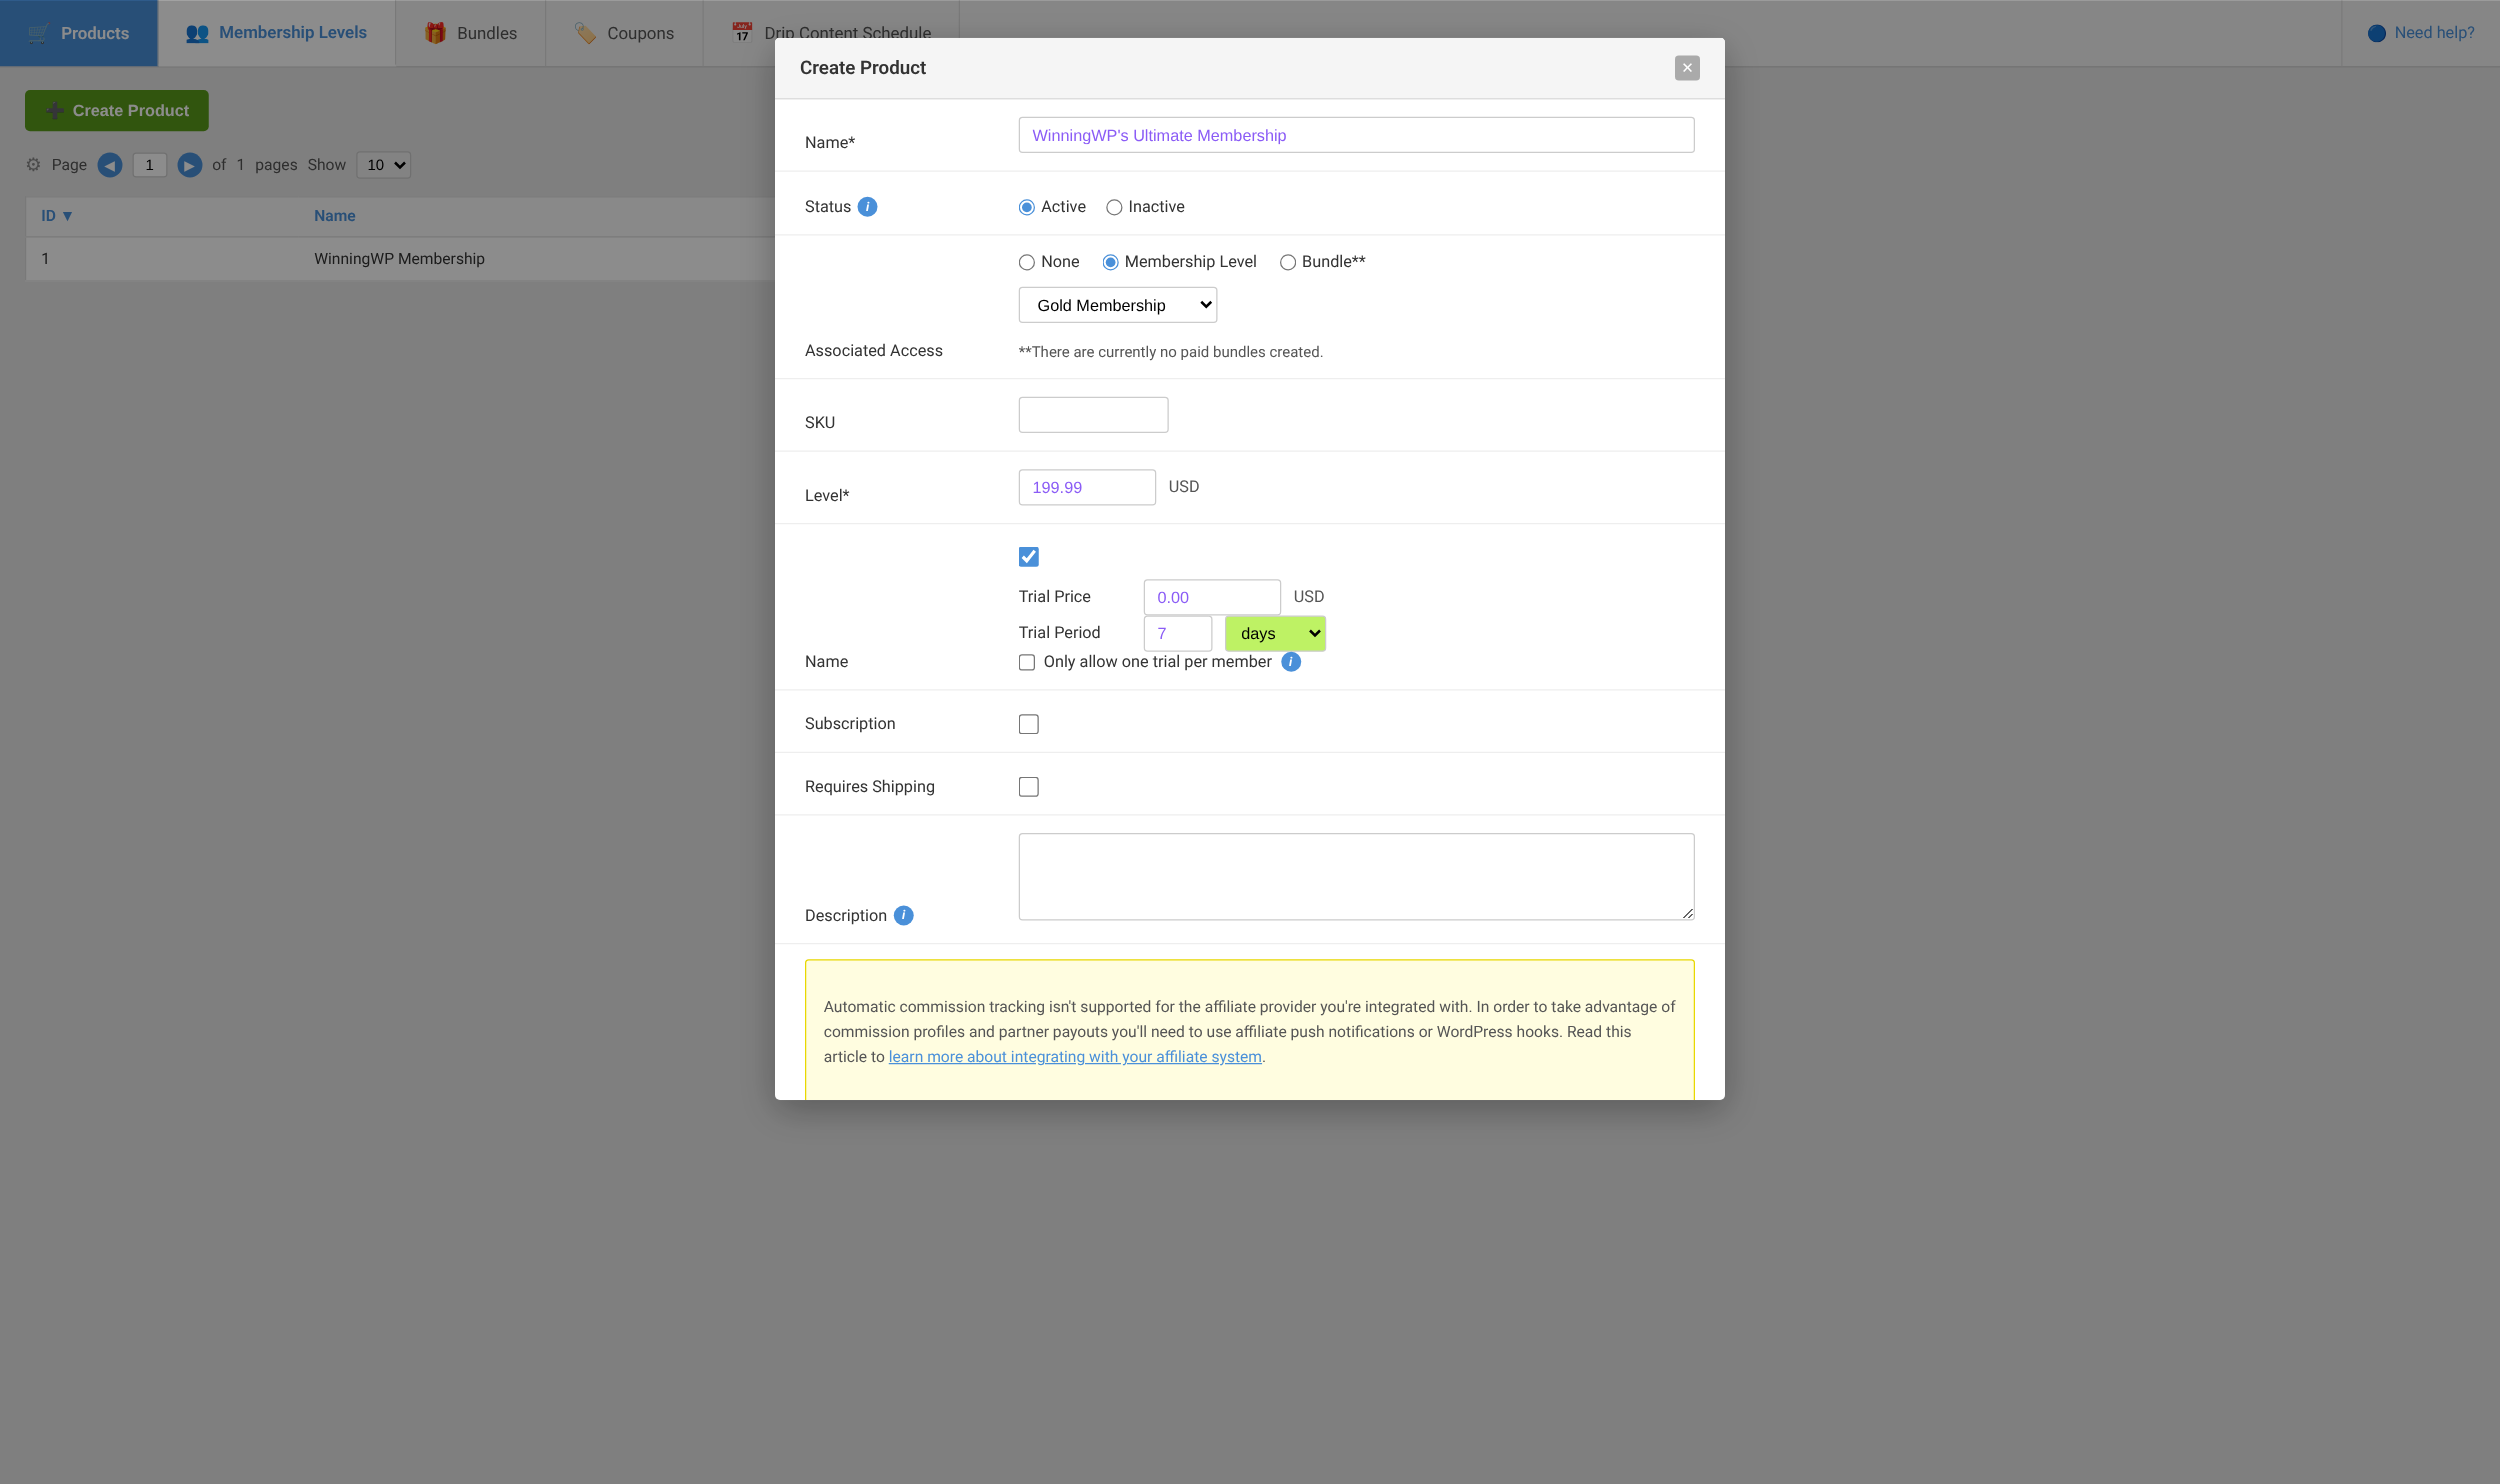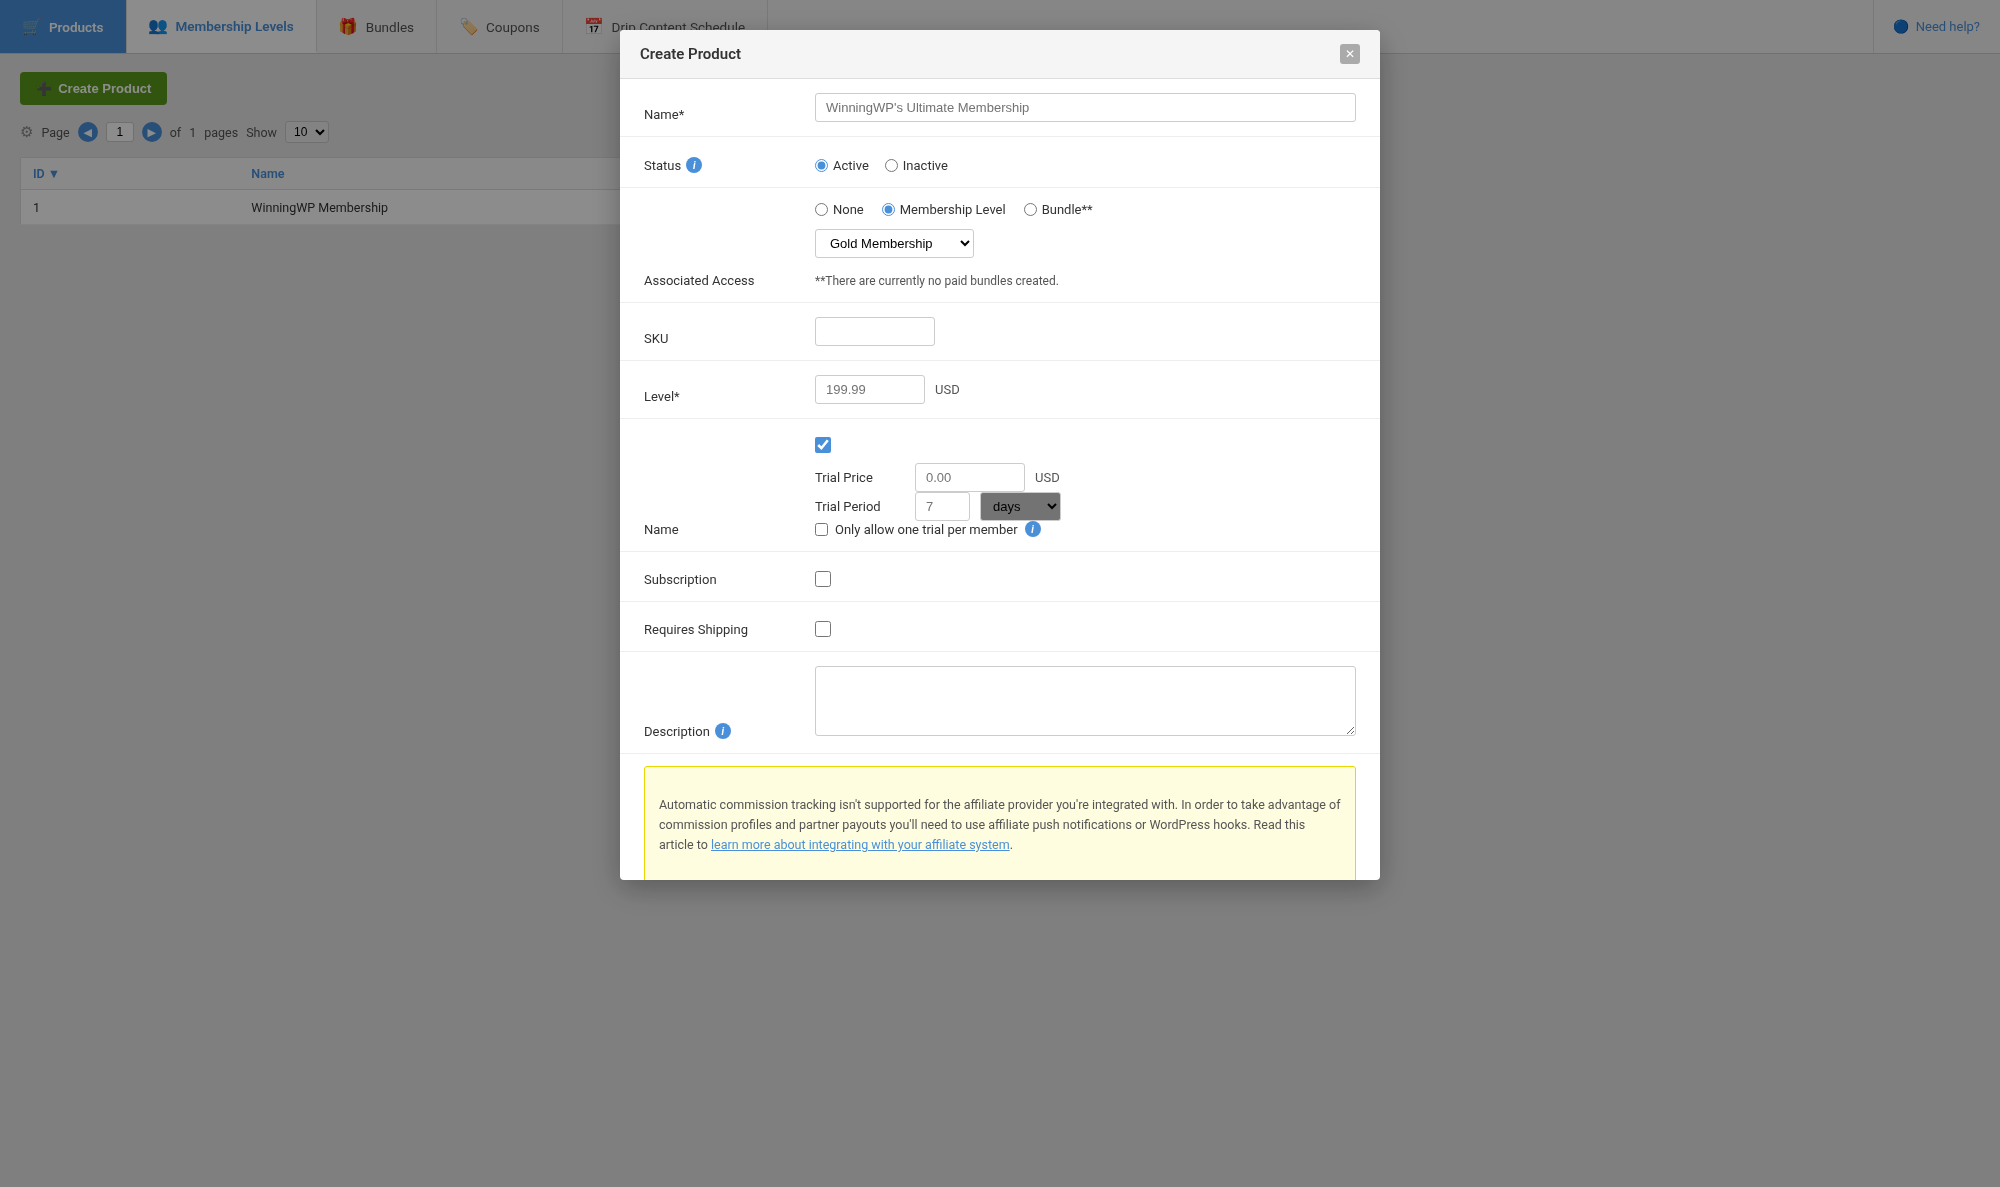--- a/index.html
+++ b/index.html
@@ -214,21 +214,21 @@
     }
     .form-control {
       flex: 1;
     }
     .text-input {
       width: 100%;
       border: 1px solid #ccc;
       border-radius: 3px;
       padding: 6px 10px;
       font-size: 13px;
-      color: #737373;
+      color: #8b5cf6;
     }
     .sku-input {
       width: 120px;
     }
     .radio-group {
       display: flex;
       align-items: center;
       gap: 16px;
       padding-top: 5px;
     }
@@ -305,21 +305,21 @@
       width: 110px;
     }
     .trial-period-input {
       width: 55px;
     }
     .days-select {
       border: 1px solid #ccc;
       border-radius: 3px;
       padding: 5px 8px;
       font-size: 13px;
-      background: #737373;
+      background: #bef264;
     }
     .info-icon {
       display: inline-flex;
       align-items: center;
       justify-content: center;
       width: 16px;
       height: 16px;
       background: #4a90d9;
       color: #fff;
       border-radius: 50%;

